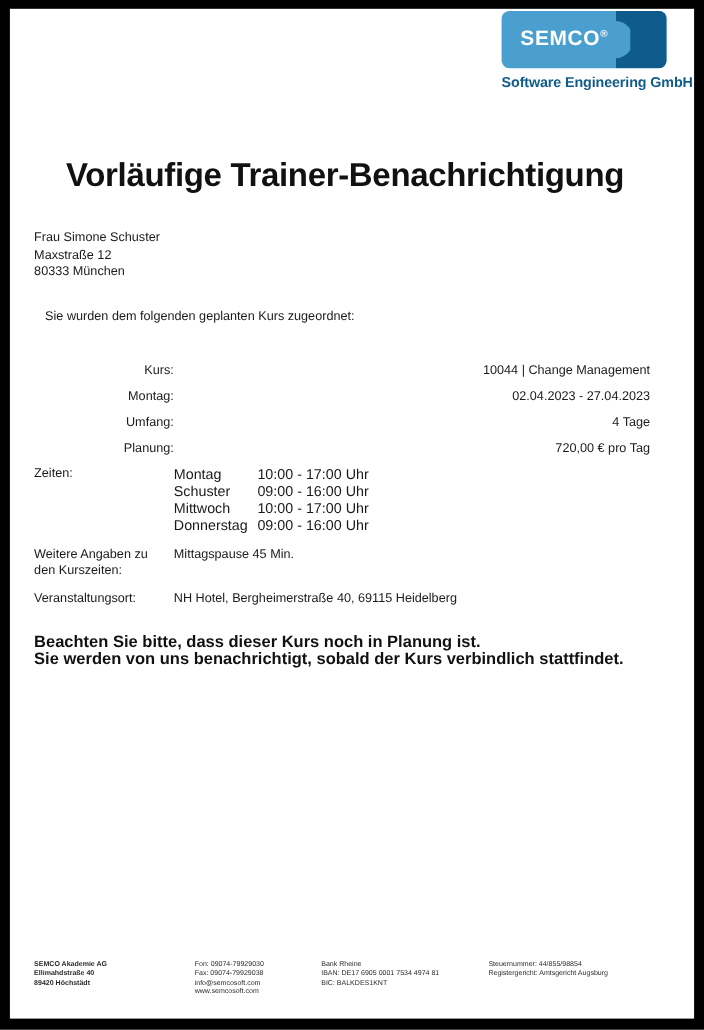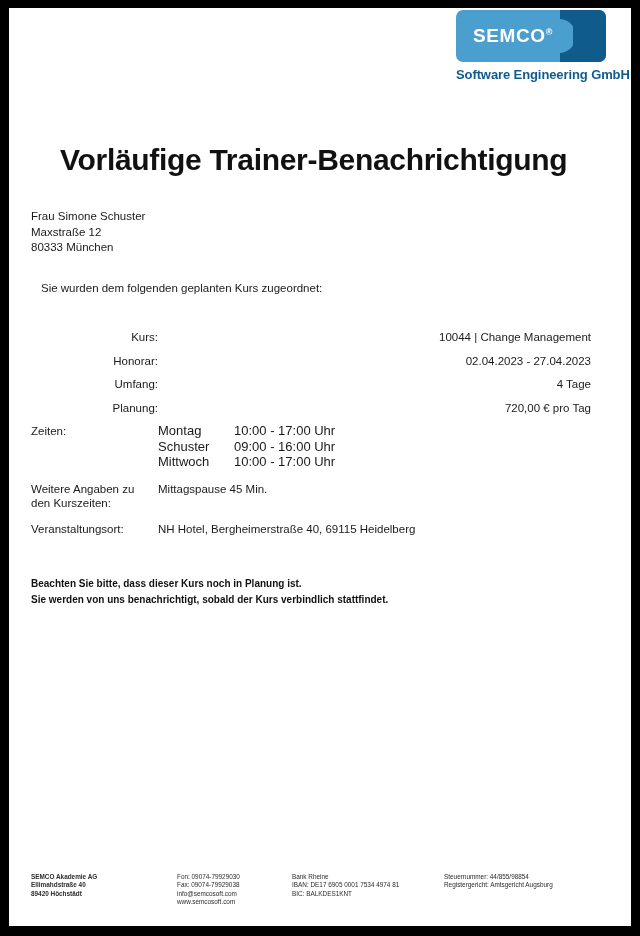--- a/index.html
+++ b/index.html
@@ -167,21 +167,21 @@
     line-height: 14.6px;
     vertical-align: top;
   }
   .sched td.day { width: 76px; }
 
   
   .notice {
     position: absolute;
     left: 22px;
     top: 568px;
-    font-size: 10px;
+    font-size: 15px;
     font-weight: bold;
     color: #111111;
     line-height: 16px;
   }
 
   
   .footer {
     position: absolute;
     left: 0;
     right: 0;
@@ -225,21 +225,21 @@
 
     <div class="intro">Sie wurden dem folgenden geplanten Kurs zugeordnet:</div>
 
     <table class="details">
       <tbody>
         <tr class="tight">
           <td class="label">Kurs:</td>
           <td>10044 | Change Management</td>
         </tr>
         <tr class="tight">
-          <td class="label">Honorar:</td>
+          <td class="label">Montag:</td>
           <td>02.04.2023 - 27.04.2023</td>
         </tr>
         <tr class="tight">
           <td class="label">Umfang:</td>
           <td>4 Tage</td>
         </tr>
         <tr class="tight">
           <td class="label">Planung:</td>
           <td>720,00 € pro Tag</td>
         </tr>
@@ -253,20 +253,24 @@
                     <td class="time">10:00 - 17:00 Uhr</td>
                   </tr>
                   <tr>
                     <td class="day">Schuster</td>
                     <td class="time">09:00 - 16:00 Uhr</td>
                   </tr>
                   <tr>
                     <td class="day">Mittwoch</td>
                     <td class="time">10:00 - 17:00 Uhr</td>
                   </tr>
+                  <tr>
+                    <td class="day">Donnerstag</td>
+                    <td class="time">09:00 - 16:00 Uhr</td>
+                  </tr>
                 </tbody>
             </table>
           </td>
         </tr>
         <tr>
           <td class="label">Weitere Angaben zu
 den Kurszeiten:</td>
           <td>Mittagspause 45 Min.</td>
         </tr>
         <tr>

